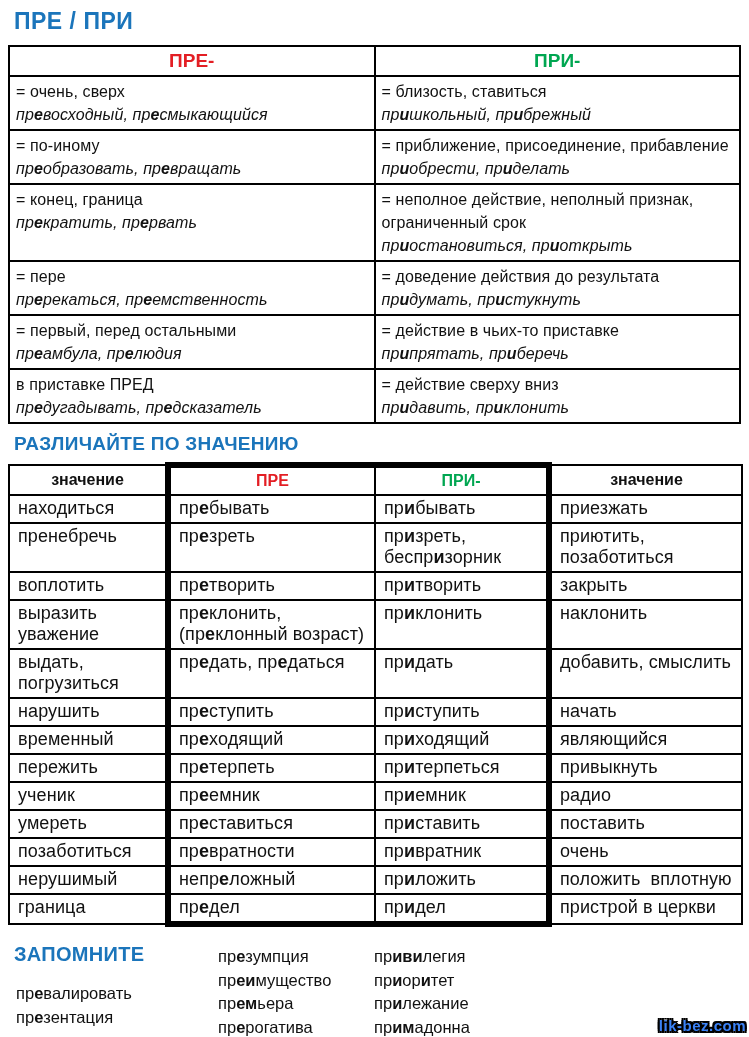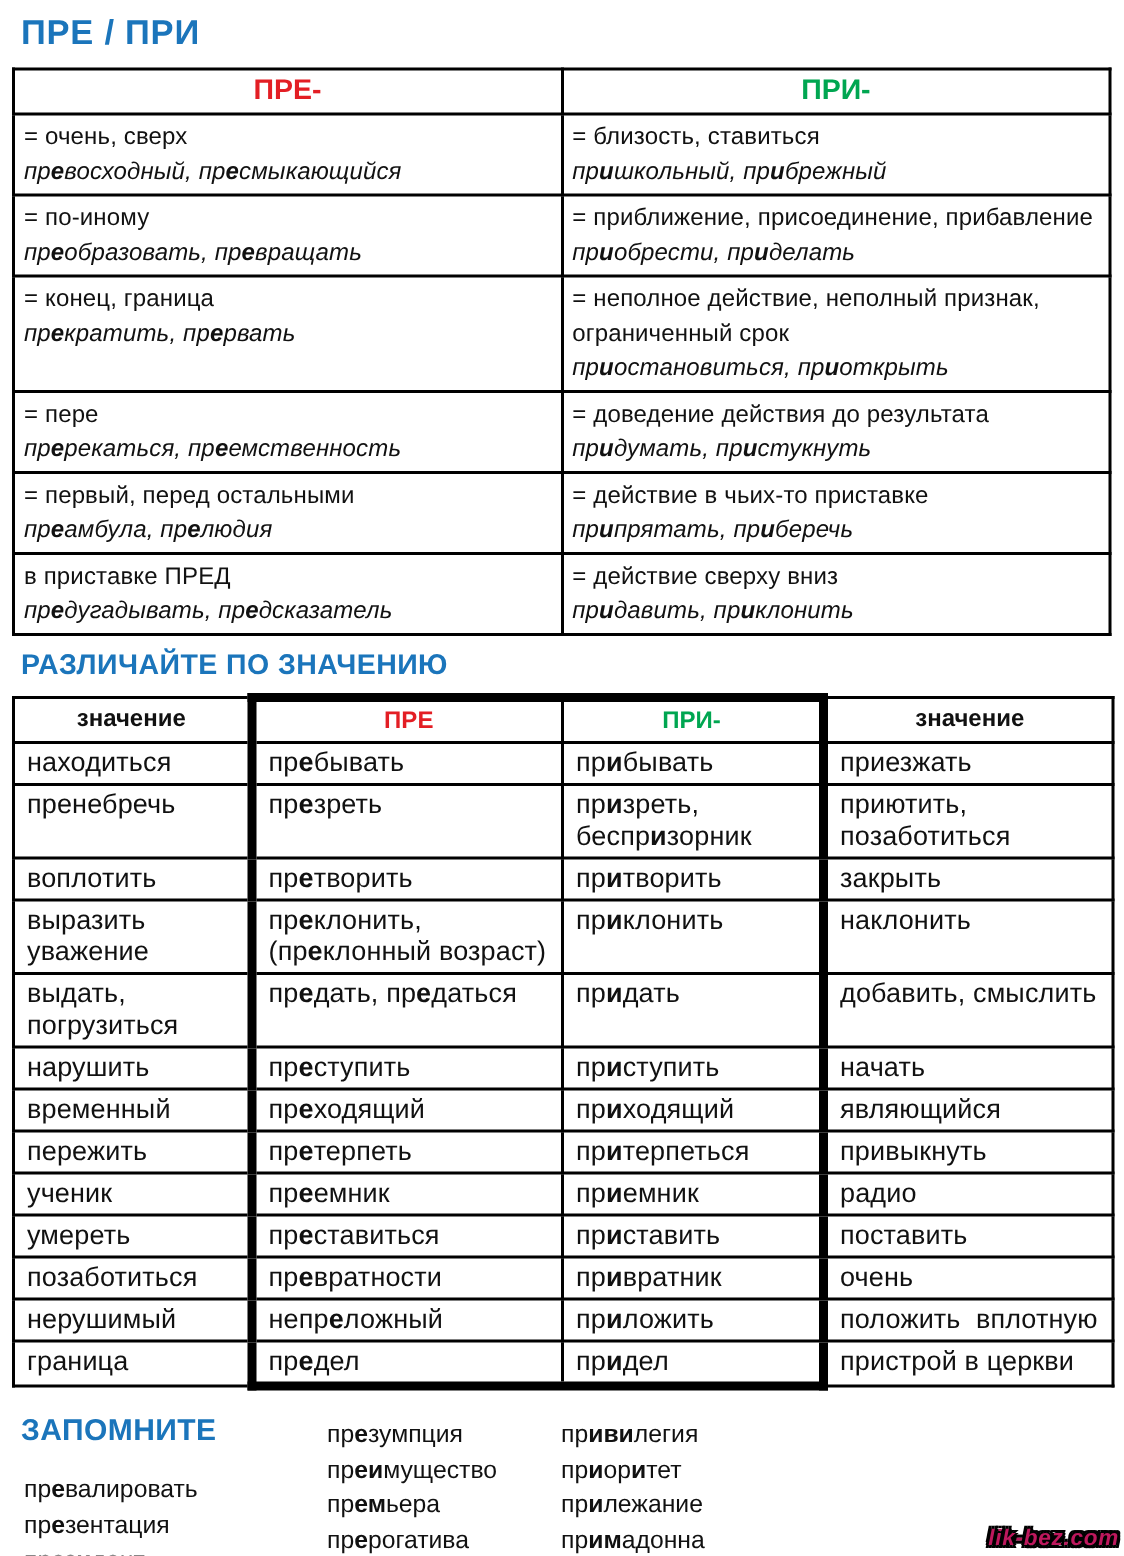--- a/index.html
+++ b/index.html
@@ -65,25 +65,24 @@
   .mem-left{width:210px;}
   .mem-left h2{margin:0 0 16px 6px;font-size:20px;}
   .mem-list{list-style:none;font-size:16.5px;line-height:23.5px;}
   .mem-left .mem-list{margin-left:8px;}
   .mem-col2{width:156px;margin-top:2px;}
   .mem-col3{margin-top:2px;}
 
   
   .watermark{
     position:absolute;right:3px;bottom:3px;
-    font-size:15px;font-weight:bold;color:#be185d;letter-spacing:.5px;
+    font-size:15px;font-weight:bold;color:#3b82f6;letter-spacing:.5px;
     text-shadow:
       -2px -2px 0 #000, 2px -2px 0 #000, -2px 2px 0 #000, 2px 2px 0 #000,
       -2px 0 0 #000, 2px 0 0 #000, 0 -2px 0 #000, 0 2px 0 #000;
-    font-style: italic;
   }
 </style>
 </head>
 <body>
 
 <div class="page">
 
   <h1 class="doc-title">ПРЕ / ПРИ</h1>
 
   <table class="t1">

